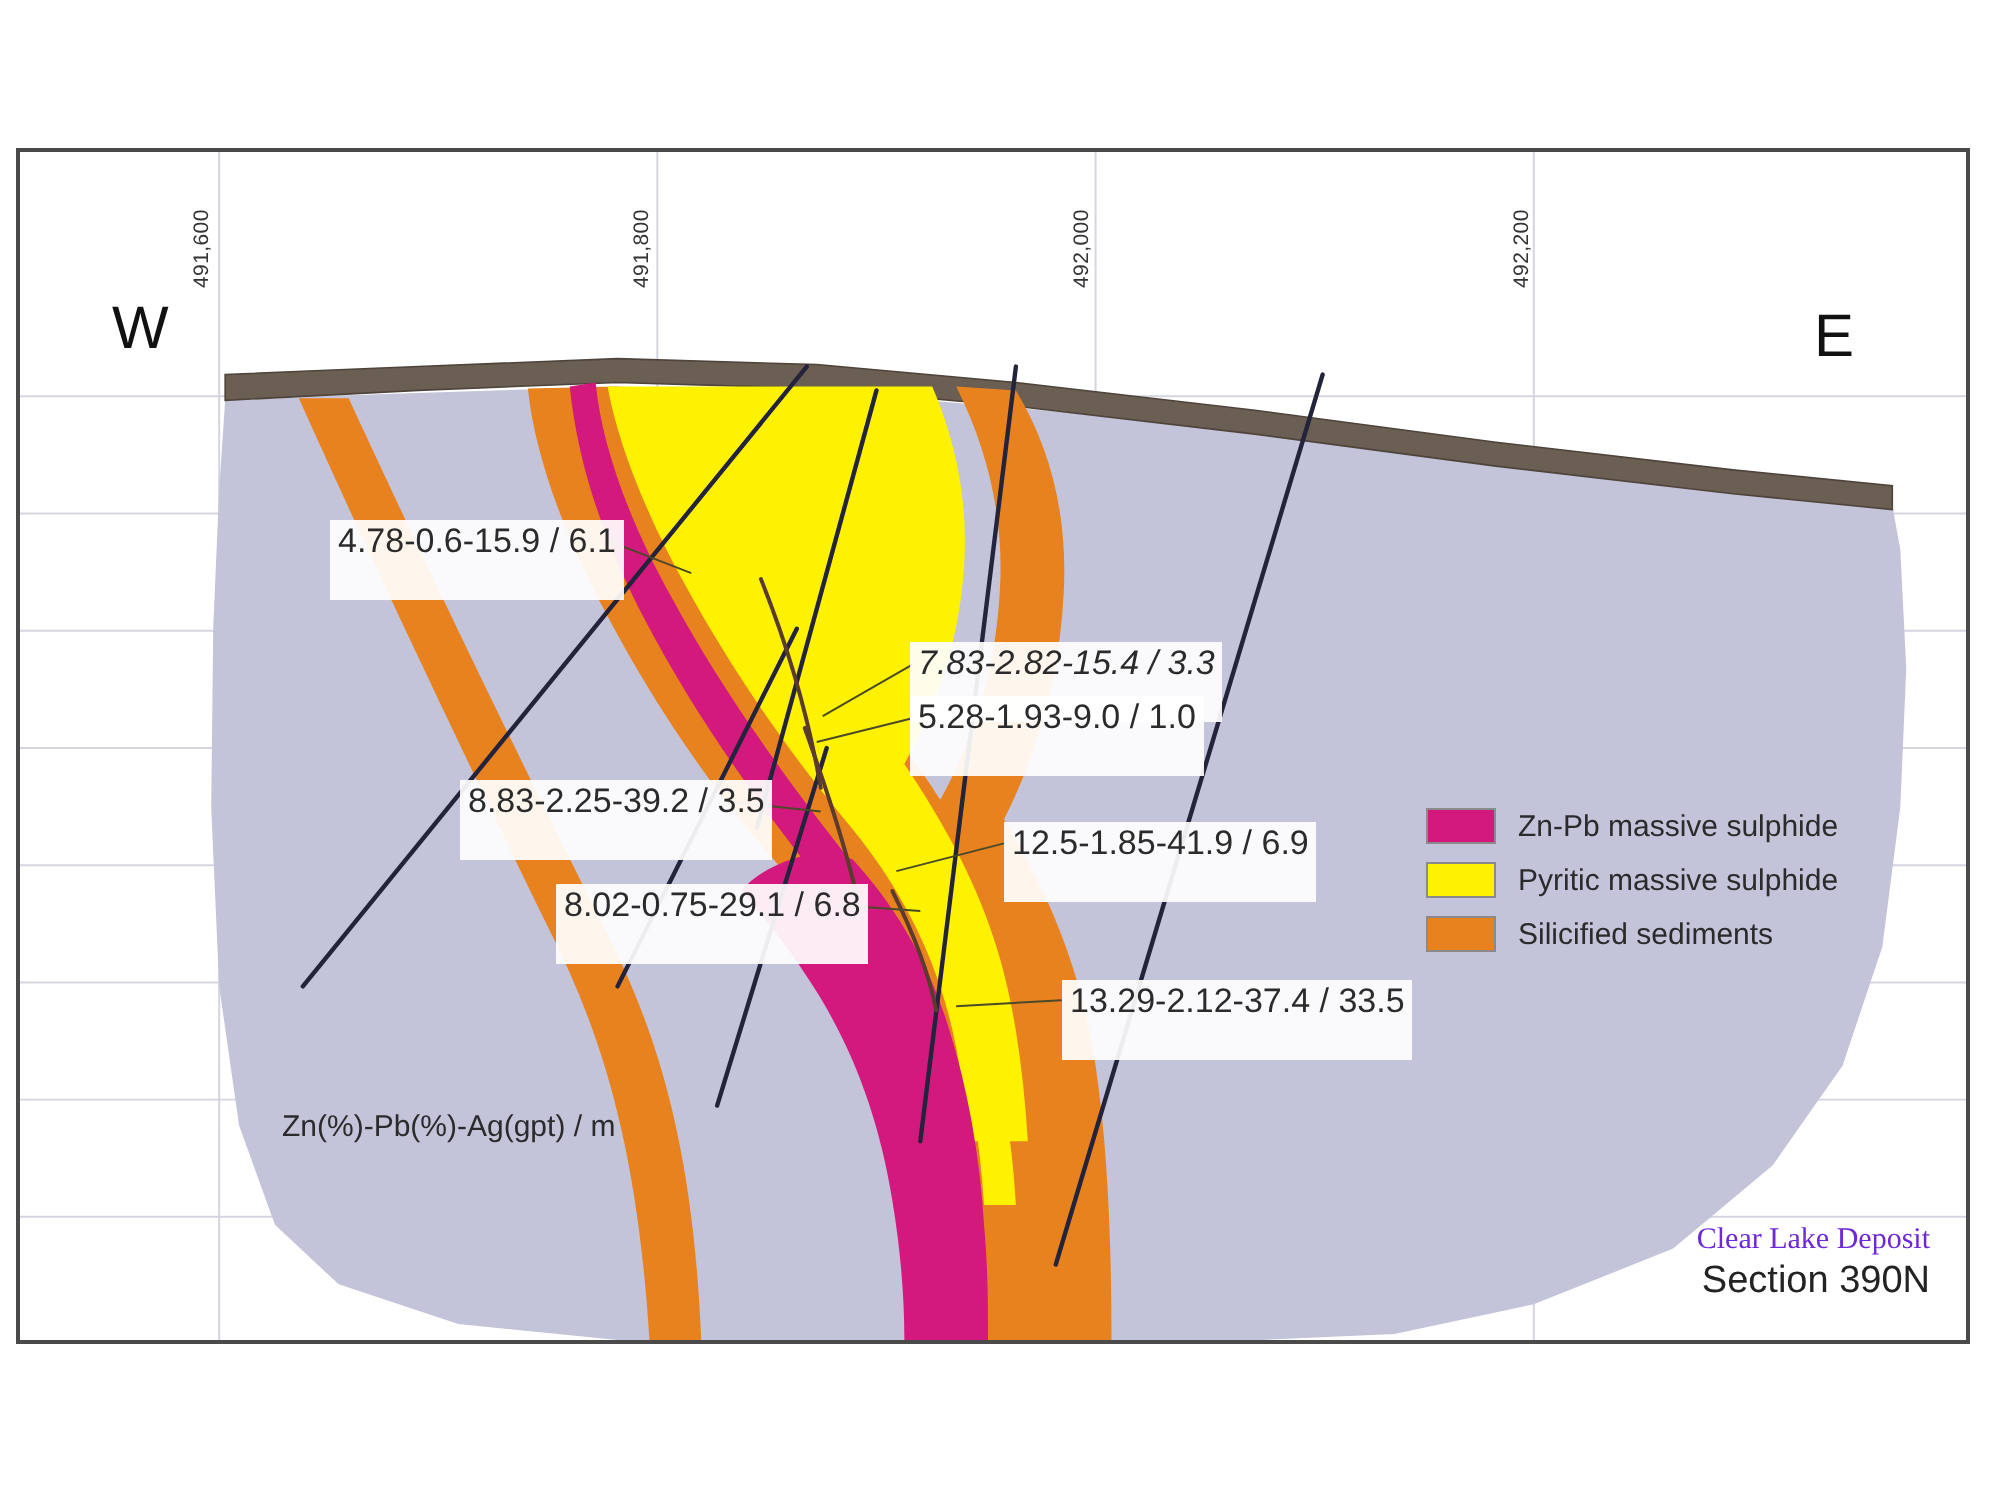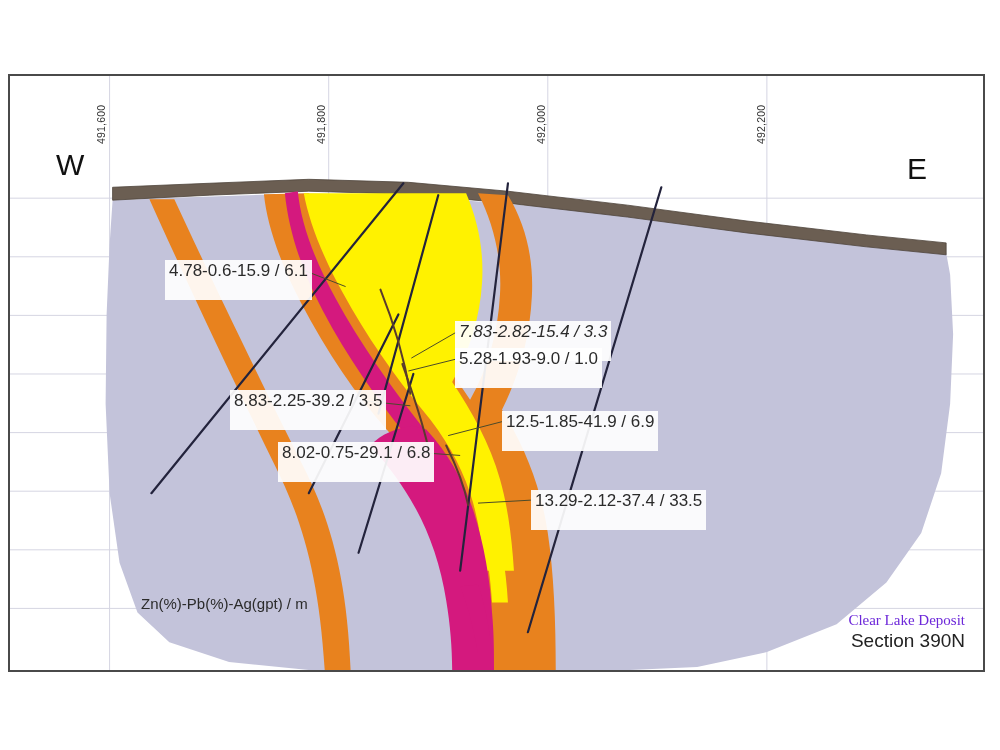--- a/index.html
+++ b/index.html
@@ -70,21 +70,20 @@
     padding: 1px 4px 19px 4px;
     white-space: nowrap;
     line-height: 1.15;
   }
 
   .units-note {
     position: absolute;
     font-size: 15px;
     color: #2b2b2b;
     white-space: nowrap;
-    margin-top: 40px;
   }
 
   
   #legend {
     position: absolute;
     left: 703px;
     top: 325px;
   }
   .legend-row {
     display: flex;
@@ -275,20 +274,34 @@
     <div class="annot-box" style="left:155px; top:184px;">4.78-0.6-15.9 / 6.1</div>
     <div class="annot-box" style="left:445px; top:245px;font-style:italic;">7.83-2.82-15.4 / 3.3</div>
     <div class="annot-box" style="left:445px; top:272px;">5.28-1.93-9.0 / 1.0</div>
     <div class="annot-box" style="left:220px; top:314px;">8.83-2.25-39.2 / 3.5</div>
     <div class="annot-box" style="left:492px; top:335px;">12.5-1.85-41.9 / 6.9</div>
     <div class="annot-box" style="left:268px; top:366px;">8.02-0.75-29.1 / 6.8</div>
     <div class="annot-box" style="left:521px; top:414px;">13.29-2.12-37.4 / 33.5</div>
 
     <div class="units-note" style="left:131px; top:479px;">Zn(%)-Pb(%)-Ag(gpt) / m</div>
 
+    <div id="legend">
+      <div class="legend-row">
+        <span class="legend-swatch" style="background:#D4197E;"></span>
+        <span class="legend-text">Zn-Pb massive sulphide</span>
+      </div>
+      <div class="legend-row">
+        <span class="legend-swatch" style="background:#FFF200;"></span>
+        <span class="legend-text">Pyritic massive sulphide</span>
+      </div>
+      <div class="legend-row">
+        <span class="legend-swatch" style="background:#E8821E;"></span>
+        <span class="legend-text">Silicified sediments</span>
+      </div>
+    </div>
 
     <div id="deposit-title">
       <div class="line1">Clear Lake Deposit</div>
       <div class="line2">Section 390N</div>
     </div>
 
   </div>
 
 
 </div>

